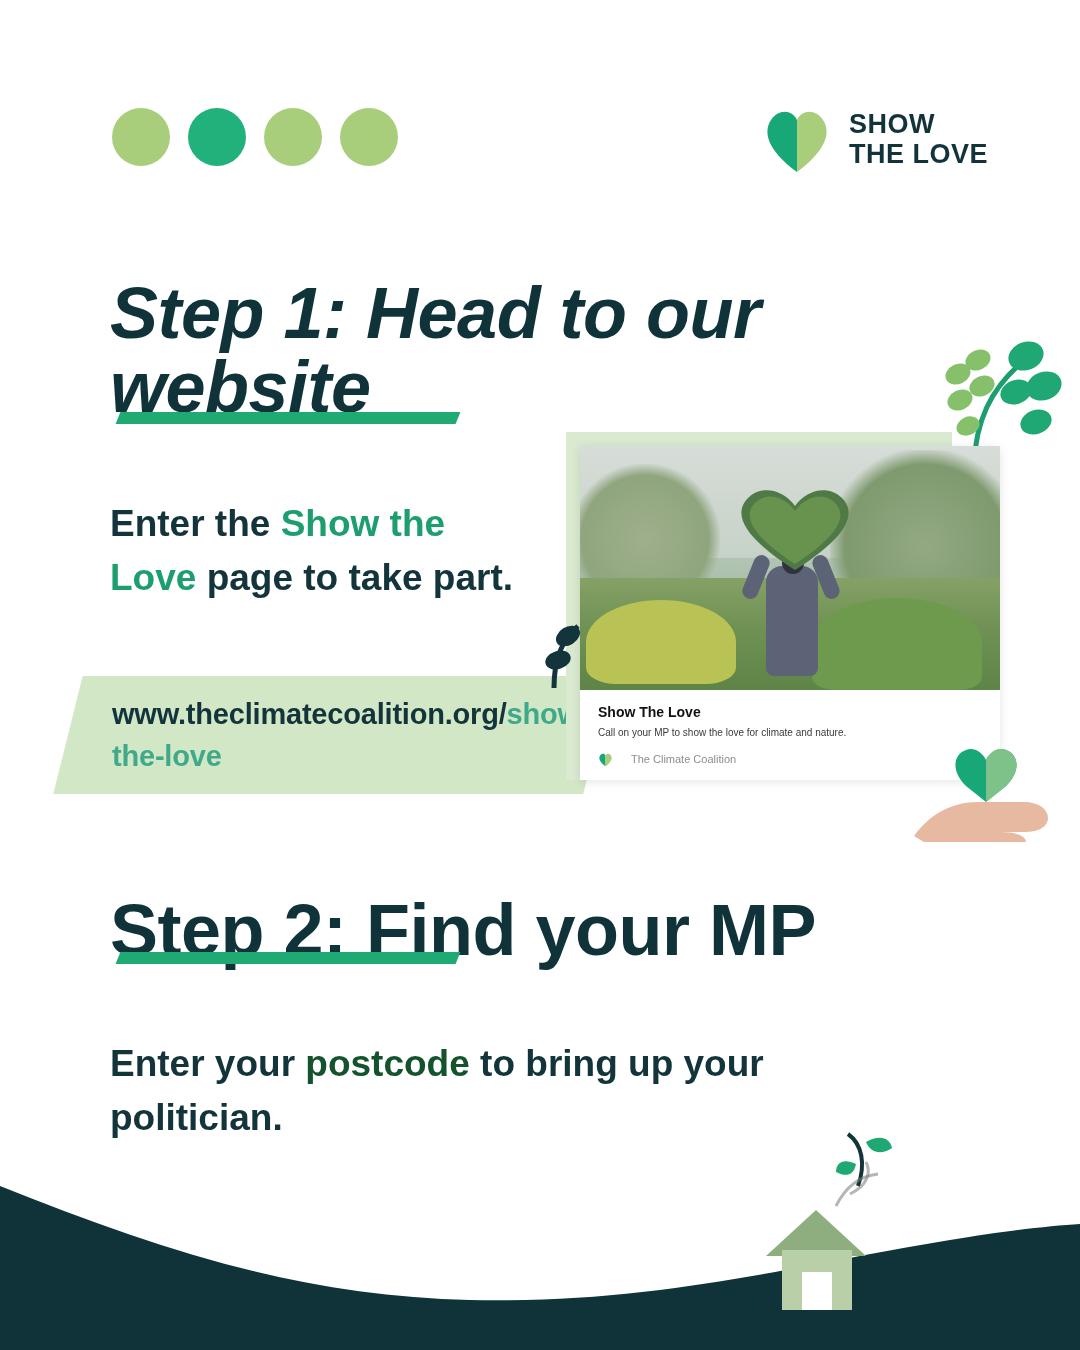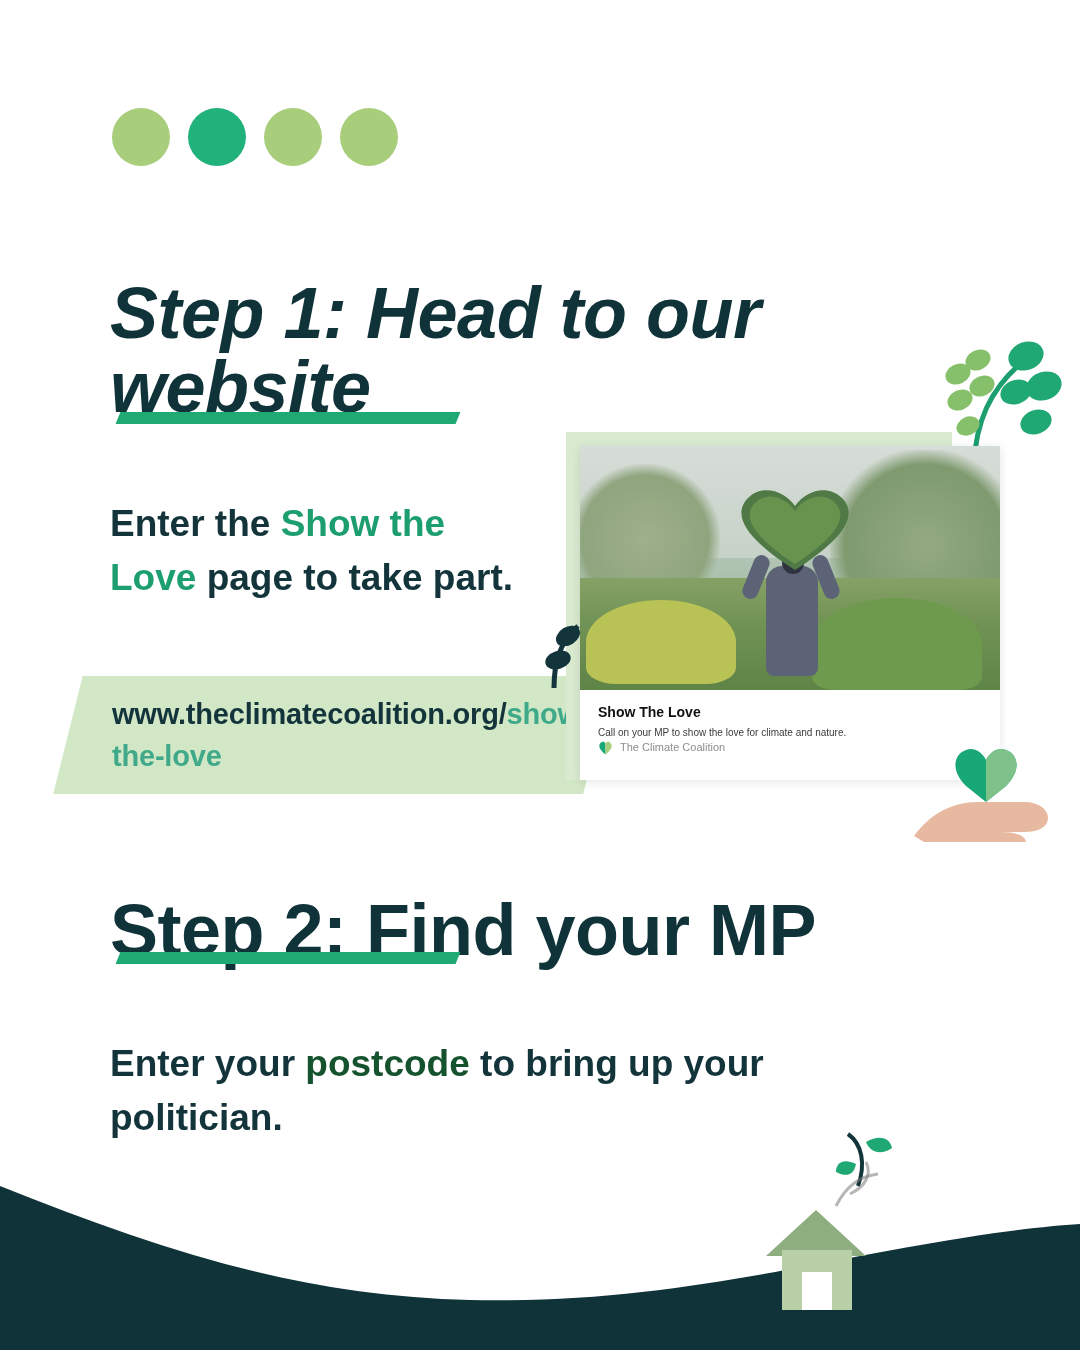--- a/index.html
+++ b/index.html
@@ -204,22 +204,22 @@
   .card-meta {
     padding: 14px 18px 0 18px;
   }
   .card-title {
     font-size: 14px; font-weight: 700; color: #111; margin-bottom: 6px;
   }
   .card-desc {
     font-size: 10px; color: #3b3b3b; line-height: 1.35;
   }
   .card-source {
-    display: flex; align-items: center; gap: 7px;
-    margin-top: 0;
+    display: flex; align-items: center; gap: 18px;
+    margin-top: 12px;
   }
   .card-source-name { font-size: 11px; color: #8d8d8d; }
 
   
   .plant-top { position: absolute; top: 330px; left: 916px; }
   .sprig-left { position: absolute; top: 618px; left: 538px; }
   .hand-heart { position: absolute; top: 740px; left: 908px; }
   .house { position: absolute; top: 1090px; left: 740px; }
 
   
@@ -230,20 +230,30 @@
 
 <div id="poster">
 
   <div class="dots">
     <span class="dot light"></span>
     <span class="dot dark"></span>
     <span class="dot light"></span>
     <span class="dot light"></span>
   </div>
 
+  <div class="logo">
+    <svg class="logo-heart" viewBox="0 0 72 70">
+      <path d="M36 68 C6 46 2 28 10 16 C17 5 31 5 36 16 L36 68 Z" fill="#18a878"></path>
+      <path d="M36 68 C66 46 70 28 62 16 C55 5 41 5 36 16 L36 68 Z" fill="#a8ce7c"></path>
+    </svg>
+    <div class="logo-text">
+      <div>SHOW</div>
+      <div>THE LOVE</div>
+    </div>
+  </div>
 
   <h1 class="headline" id="step1-title">Step 1: Head to our website</h1>
   <div class="rule" id="rule1"></div>
 
   <p class="body-text" id="step1-body"><span>Enter the </span><span class="accent-green">Show the Love</span><span> page to take part.</span></p>
 
   <div class="url-banner"></div>
   <div class="url-text"><span>www.theclimatecoalition.org/</span><span class="slug">show-the-love</span></div>
 
   <svg class="plant-top" width="150" height="140" viewBox="0 0 150 140">

